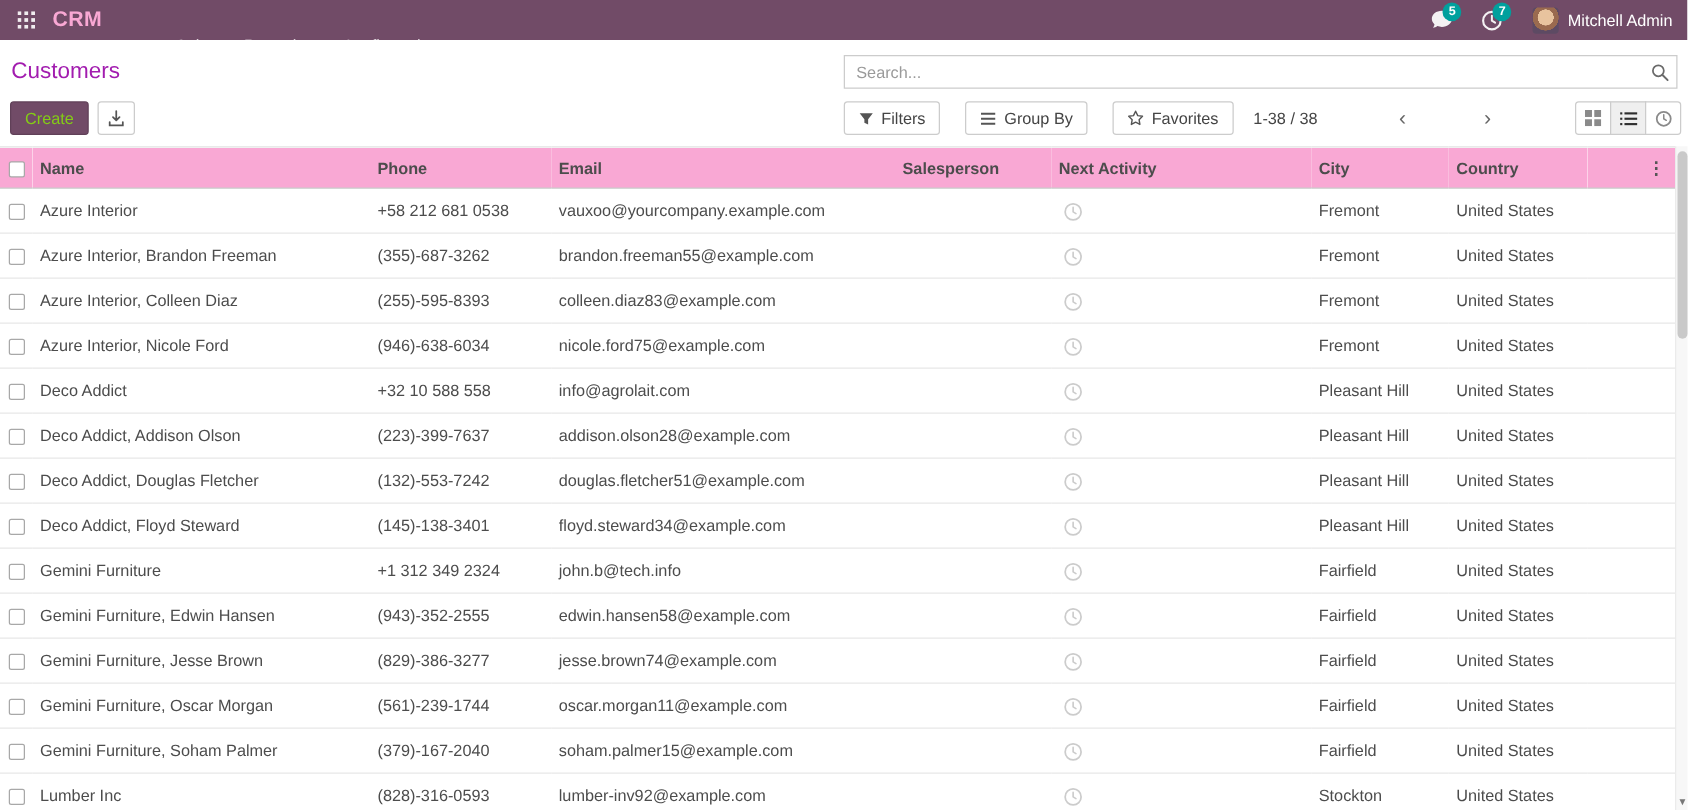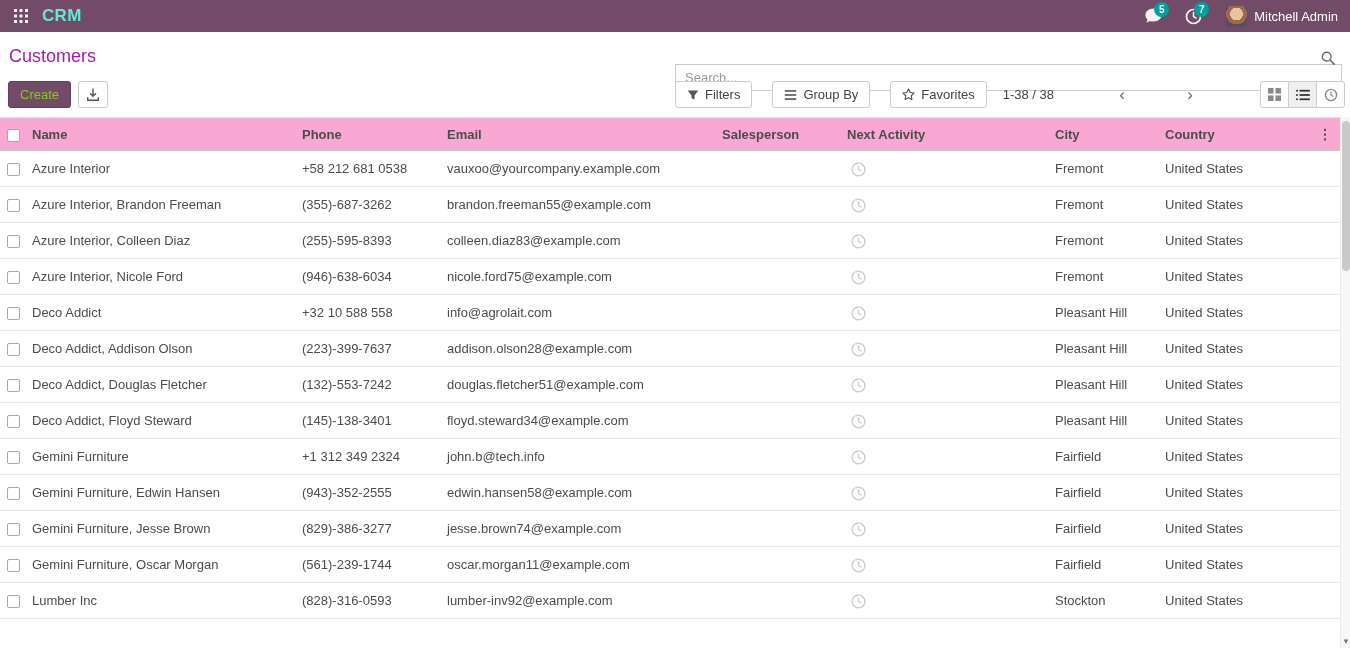--- a/index.html
+++ b/index.html
@@ -4,21 +4,21 @@
 <style>
   * { box-sizing: border-box; margin: 0; padding: 0; }
   html, body { width: 1350px; height: 648px; overflow: hidden; background: #fff;
     font-family: "Liberation Sans", sans-serif; color: #4c4c4c; }
 
   
   .navbar { height: 32px; background: #714B67; display: flex; align-items: center;
     color: #fff; padding: 0 8px; }
   .apps-btn { width: 26px; height: 26px; background: transparent; border: none;
     display: flex; align-items: center; justify-content: center; cursor: pointer; }
-  .brand { font-size: 17px; font-weight: bold; color: #5eead4; text-decoration: none;
+  .brand { font-size: 17px; font-weight: bold; color: #f9a8d4; text-decoration: none;
     margin: 0 14px 0 8px; letter-spacing: .3px; }
   .nav-menus { display: flex; align-items: center; margin-left: 34px; height: 100%; }
   .nav-menu-item { color: rgba(255,255,255,.95); font-size: 13px; padding: 0 11px;
     height: 32px; display: flex; align-items: center; cursor: pointer; margin-top: 40px; }
   .nav-right { margin-left: auto; display: flex; align-items: center; gap: 6px; }
   .nav-systray-icon { position: relative; width: 34px; height: 32px; display: flex;
     align-items: center; justify-content: center; cursor: pointer; }
   .badge { position: absolute; top: 2px; right: 1px; min-width: 15px; height: 15px;
     border-radius: 8px; background: #00A09D; color: #fff; font-size: 10px;
     display: flex; align-items: center; justify-content: center; padding: 0 3px;
@@ -29,21 +29,21 @@
     background: radial-gradient(circle at 50% 38%, #e8c39e 0 38%, #9a6a4f 39% 62%, #5d4a63 63%); }
   .user-name { font-size: 13px; color: #fff; }
 
   
   .control-panel { position: relative; height: 85px; border-bottom: 0; padding: 0; }
   .cp-title { position: absolute; left: 9px; top: 14px; font-size: 18px;
     font-weight: normal; color: #a21caf; }
   .search-box { position: absolute; left: 675px; top: 12px; width: 667px; height: 27px; }
   .search-box input { width: 100%; height: 100%; border: 1px solid #ccc;
     border-radius: 0; padding: 0 28px 0 9px; font-size: 13px; color: #444;
-    font-family: "Liberation Sans", sans-serif; outline: none; margin-top: 20px; }
+    font-family: "Liberation Sans", sans-serif; outline: none; }
   .search-box input::placeholder { color: #9a9a9a; }
   .search-icon-btn { position: absolute; right: 4px; top: 4px; width: 20px; height: 19px;
     background: transparent; border: none; cursor: pointer; display: flex;
     align-items: center; justify-content: center; }
 
   .cp-actions { position: absolute; left: 0; right: 0; top: 46px; height: 34px; }
   .cp-left { position: absolute; left: 8px; top: 3px; display: flex; gap: 7px; }
   .btn { font-family: "Liberation Sans", sans-serif; font-size: 13px; height: 27px;
     border-radius: 3px; border: 1px solid #ccc; background: #fff; color: #444;
     padding: 0 11px; cursor: pointer; display: inline-flex; align-items: center;
@@ -450,20 +450,36 @@
         <svg width="15" height="15" viewBox="0 0 16 16" style="vertical-align:middle">
           <circle cx="8" cy="8" r="6.8" fill="none" stroke="#cccccc" stroke-width="1.5"></circle>
           <path d="M8 4.2V8l2.4 1.5" stroke="#cccccc" stroke-width="1.4" fill="none" stroke-linecap="round"></path>
         </svg>
       </td>
       <td>Fairfield</td>
       <td>United States</td>
       <td></td>
     </tr>
 
+    <tr>
+      <td class="sel"><span class="cb"></span></td>
+      <td>Gemini Furniture, Soham Palmer</td>
+      <td>(379)-167-2040</td>
+      <td>soham.palmer15@example.com</td>
+      <td></td>
+      <td class="clock-cell">
+        <svg width="15" height="15" viewBox="0 0 16 16" style="vertical-align:middle">
+          <circle cx="8" cy="8" r="6.8" fill="none" stroke="#cccccc" stroke-width="1.5"></circle>
+          <path d="M8 4.2V8l2.4 1.5" stroke="#cccccc" stroke-width="1.4" fill="none" stroke-linecap="round"></path>
+        </svg>
+      </td>
+      <td>Fairfield</td>
+      <td>United States</td>
+      <td></td>
+    </tr>
 
     <tr>
       <td class="sel"><span class="cb"></span></td>
       <td>Lumber Inc</td>
       <td>(828)-316-0593</td>
       <td>lumber-inv92@example.com</td>
       <td></td>
       <td class="clock-cell">
         <svg width="15" height="15" viewBox="0 0 16 16" style="vertical-align:middle">
           <circle cx="8" cy="8" r="6.8" fill="none" stroke="#cccccc" stroke-width="1.5"></circle>

